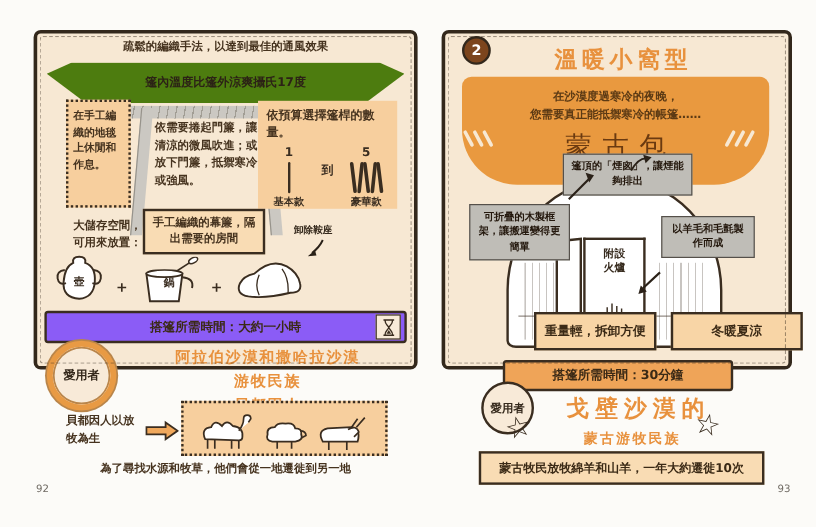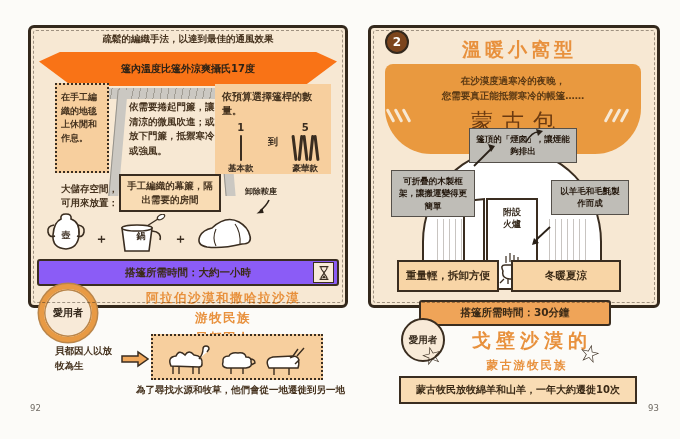--- a/index.html
+++ b/index.html
@@ -9,21 +9,21 @@
         border-radius:6px;box-sizing:border-box;}
   .page::after{content:"";position:absolute;inset:2px;border:1px dashed rgba(51,40,28,.45);
         border-radius:3px;pointer-events:none;}
   .page-left{left:28px;width:320px;}
   .page-right{left:368px;width:292px;}
   .abs{position:absolute;}
   .pageno{position:absolute;font-size:8.5px;color:#6f6a63;}
 
   
   .lp-topnote{top:5px;left:0;right:0;text-align:center;font-size:9.5px;font-weight:bold;color:#46331f;}
-  .lp-roof{top:24px;left:8px;right:8px;height:34px;background:#f97316;
+  .lp-roof{top:24px;left:8px;right:8px;height:34px;background:#4d7c0f;
      clip-path:polygon(0 28%,7% 0,93% 0,100% 28%,89% 100%,11% 100%);
      display:flex;align-items:center;justify-content:center;}
   .lp-roofband{font-size:10px;font-weight:bold;color:#2c2216;}
   .lp-roof2{top:60px;left:38px;right:38px;height:11px;background:#cbc8c2;
      clip-path:polygon(0 0,100% 0,93% 100%,7% 100%);
      background-image:repeating-linear-gradient(100deg,#a19d94 0 1px,transparent 1px 7px);}
   .lp-post{top:62px;width:9px;height:106px;background:#cbc8c2;border-left:1px solid #97938b;}
   .lp-post.l{left:82px;transform:skewX(-5deg);}
   .lp-post.r{left:190px;transform:skewX(5deg);}
   .lp-rug{left:24px;top:55px;width:54px;height:90px;background:#f7cf9e;border:2px dotted #3a2d20;
@@ -59,21 +59,21 @@
   .badge-ring{left:8px;top:256px;width:58px;height:58px;border-radius:50%;background:#f8ead8;
      border:5px solid #e89a44;box-shadow:0 0 0 1.5px #b9854a, inset 0 0 0 1.5px #b9854a;
      box-sizing:border-box;display:flex;align-items:center;justify-content:center;
      font-size:10px;font-weight:bold;color:#35291c;}
   .lp-userlines{left:84px;top:260px;width:216px;text-align:center;font-size:12.5px;font-weight:bold;
      color:#e8913d;letter-spacing:1.5px;line-height:1.6;}
   .lp-herdnote{left:24px;top:316px;width:64px;font-size:9.5px;line-height:1.55;font-weight:bold;color:#46331f;}
   .lp-herdarrow{left:90px;top:322px;width:28px;height:18px;}
   .lp-animalrug{left:120px;top:306px;width:172px;height:46px;background:#f7cf9e;border:2px dotted #3a2d20;
      box-sizing:border-box;display:flex;align-items:flex-end;justify-content:center;}
-  .lp-bottomnote{left:0;right:0;top:356px;text-align:right;font-size:9.5px;font-weight:bold;color:#46331f;}
+  .lp-bottomnote{left:0;right:0;top:356px;text-align:center;font-size:9.5px;font-weight:bold;color:#46331f;}
 
   
   .rp-badge2{left:14px;top:2px;width:24px;height:24px;border-radius:50%;background:#7c451d;
      border:2px solid #33281c;box-sizing:border-box;color:#fff;font-size:12px;font-weight:bold;
      display:flex;align-items:center;justify-content:center;}
   .rp-title{left:0;right:0;top:9px;text-align:center;font-size:19px;font-weight:bold;color:#e8913d;
      letter-spacing:4px;padding-left:11px;}
   .rp-banner{left:14px;right:16px;top:36px;height:90px;background:#e9993f;
      border-radius:8px 8px 46px 46px;text-align:center;padding-top:9px;box-sizing:border-box;}
   .rp-intro{font-size:9.5px;font-weight:bold;color:#5c3a14;line-height:1.6;}
@@ -98,21 +98,21 @@
   .stovenote{margin:6px auto 0;width:22px;font-size:9px;font-weight:bold;line-height:1.35;color:#35291c;}
   .stovesvg{position:absolute;left:50%;bottom:2px;transform:translateX(-50%);}
   .glabel{position:absolute;background:#bfbdb7;border:1.5px solid #55504a;color:#24180d;
      font-size:8.5px;font-weight:bold;line-height:1.45;text-align:center;padding:4px 5px;box-sizing:border-box;z-index:6;}
   .gl-chimney{left:98px;top:100px;width:108px;}
   .gl-frame{left:20px;top:142px;width:84px;}
   .gl-felt{left:180px;top:152px;width:78px;}
   .rp-arrow{position:absolute;z-index:7;}
   .rp-features{position:absolute;top:232px;left:0;right:0;height:32px;}
   .featbox{position:absolute;top:0;height:32px;background:#f8d5a6;border:2px solid #3a2d20;box-sizing:border-box;
-     display:flex;align-items:center;justify-content:center;font-size:10.5px;font-weight:bold;color:#3b2a16;}
+     display:flex;align-items:center;justify-content:center;font-size:10.5px;font-weight:bold;color:#3b2a16;margin-left:48px;}
   .feat-l{left:26px;width:102px;} .feat-r{left:140px;width:110px;}
   .rp-timebanner{left:48px;top:272px;width:192px;height:26px;background:#efa458;border:2px solid #3a2d20;
      border-radius:3px;box-sizing:border-box;display:flex;align-items:center;justify-content:center;
      font-size:10.5px;font-weight:bold;color:#3b2a16;}
   .rp-badgeuser{left:30px;top:290px;width:44px;height:44px;border-radius:50%;background:#f8ead8;
      border:2px solid #3a2d20;box-sizing:border-box;display:flex;align-items:center;justify-content:center;
      font-size:9.5px;font-weight:bold;color:#35291c;}
   .rp-userstitle{left:76px;top:300px;width:160px;text-align:center;font-size:19px;font-weight:bold;
      color:#e8913d;letter-spacing:5px;padding-left:5px;}
   .rp-userssub{left:76px;top:330px;width:160px;text-align:center;font-size:11.5px;font-weight:bold;

